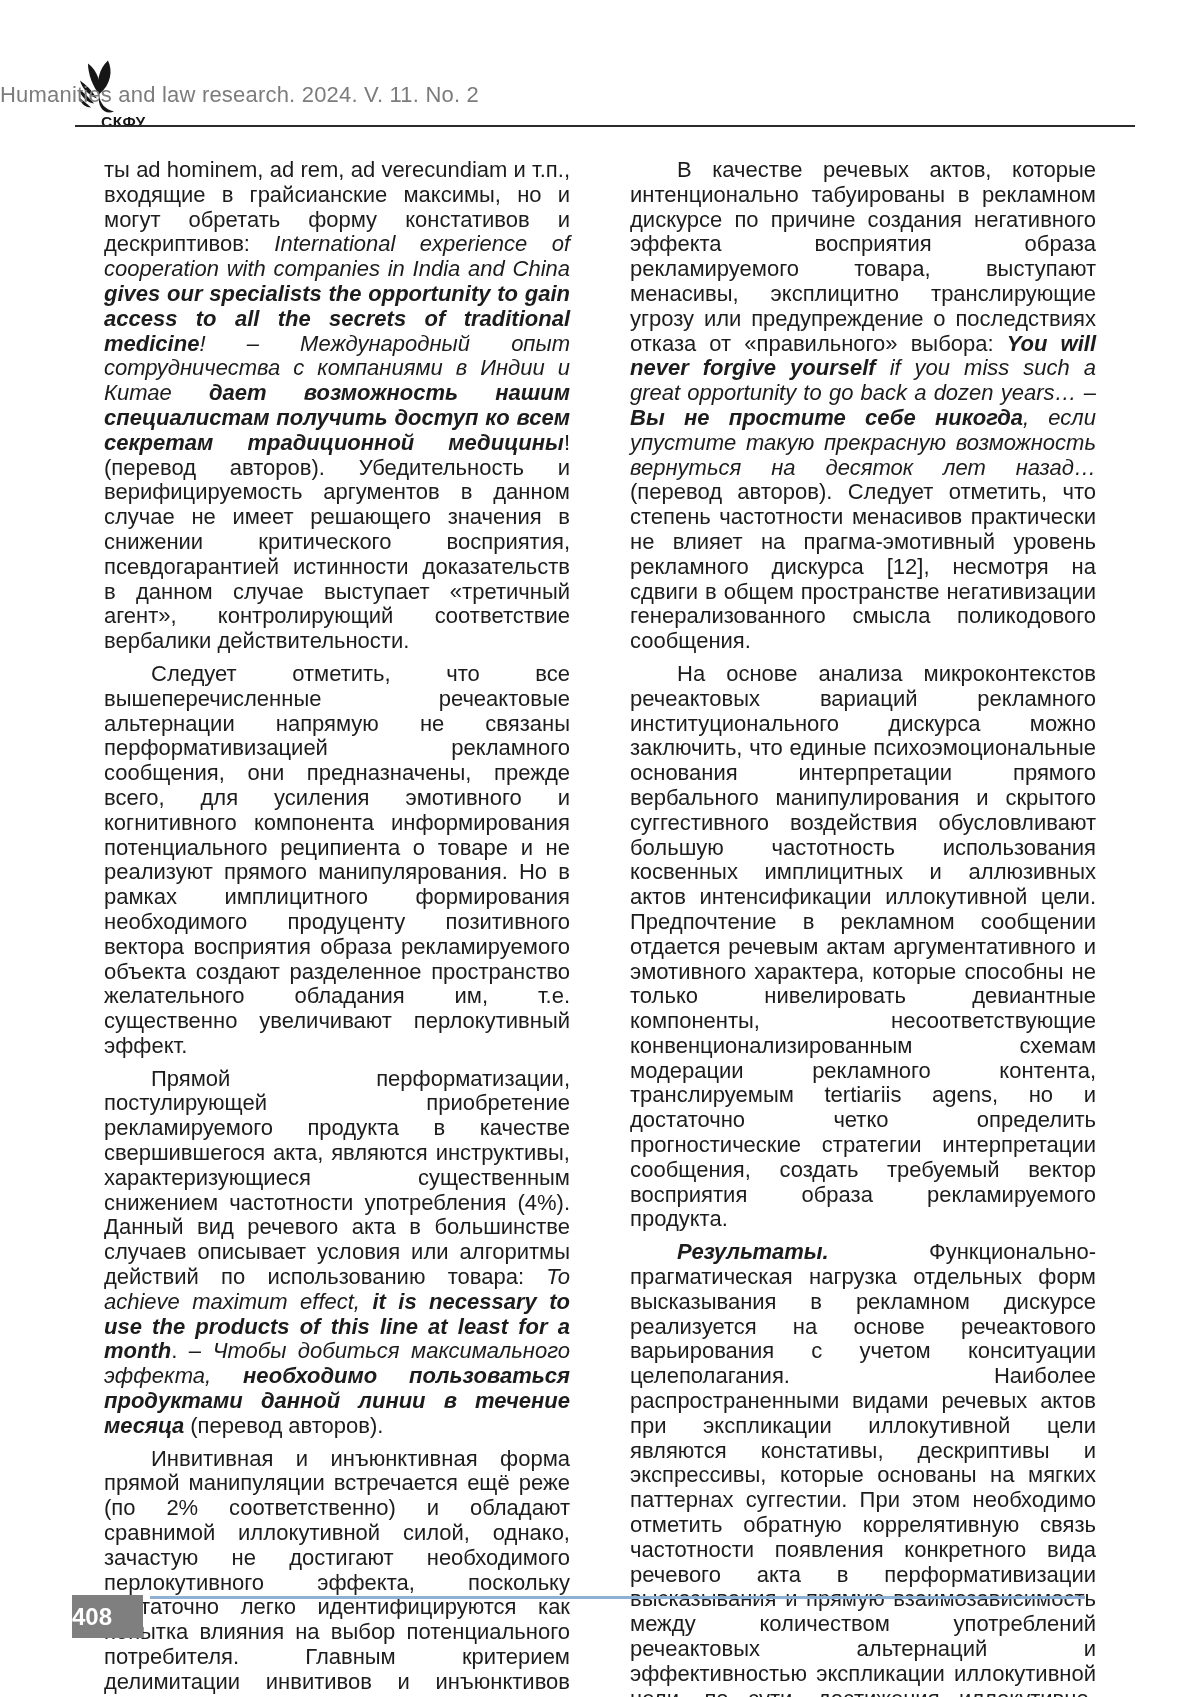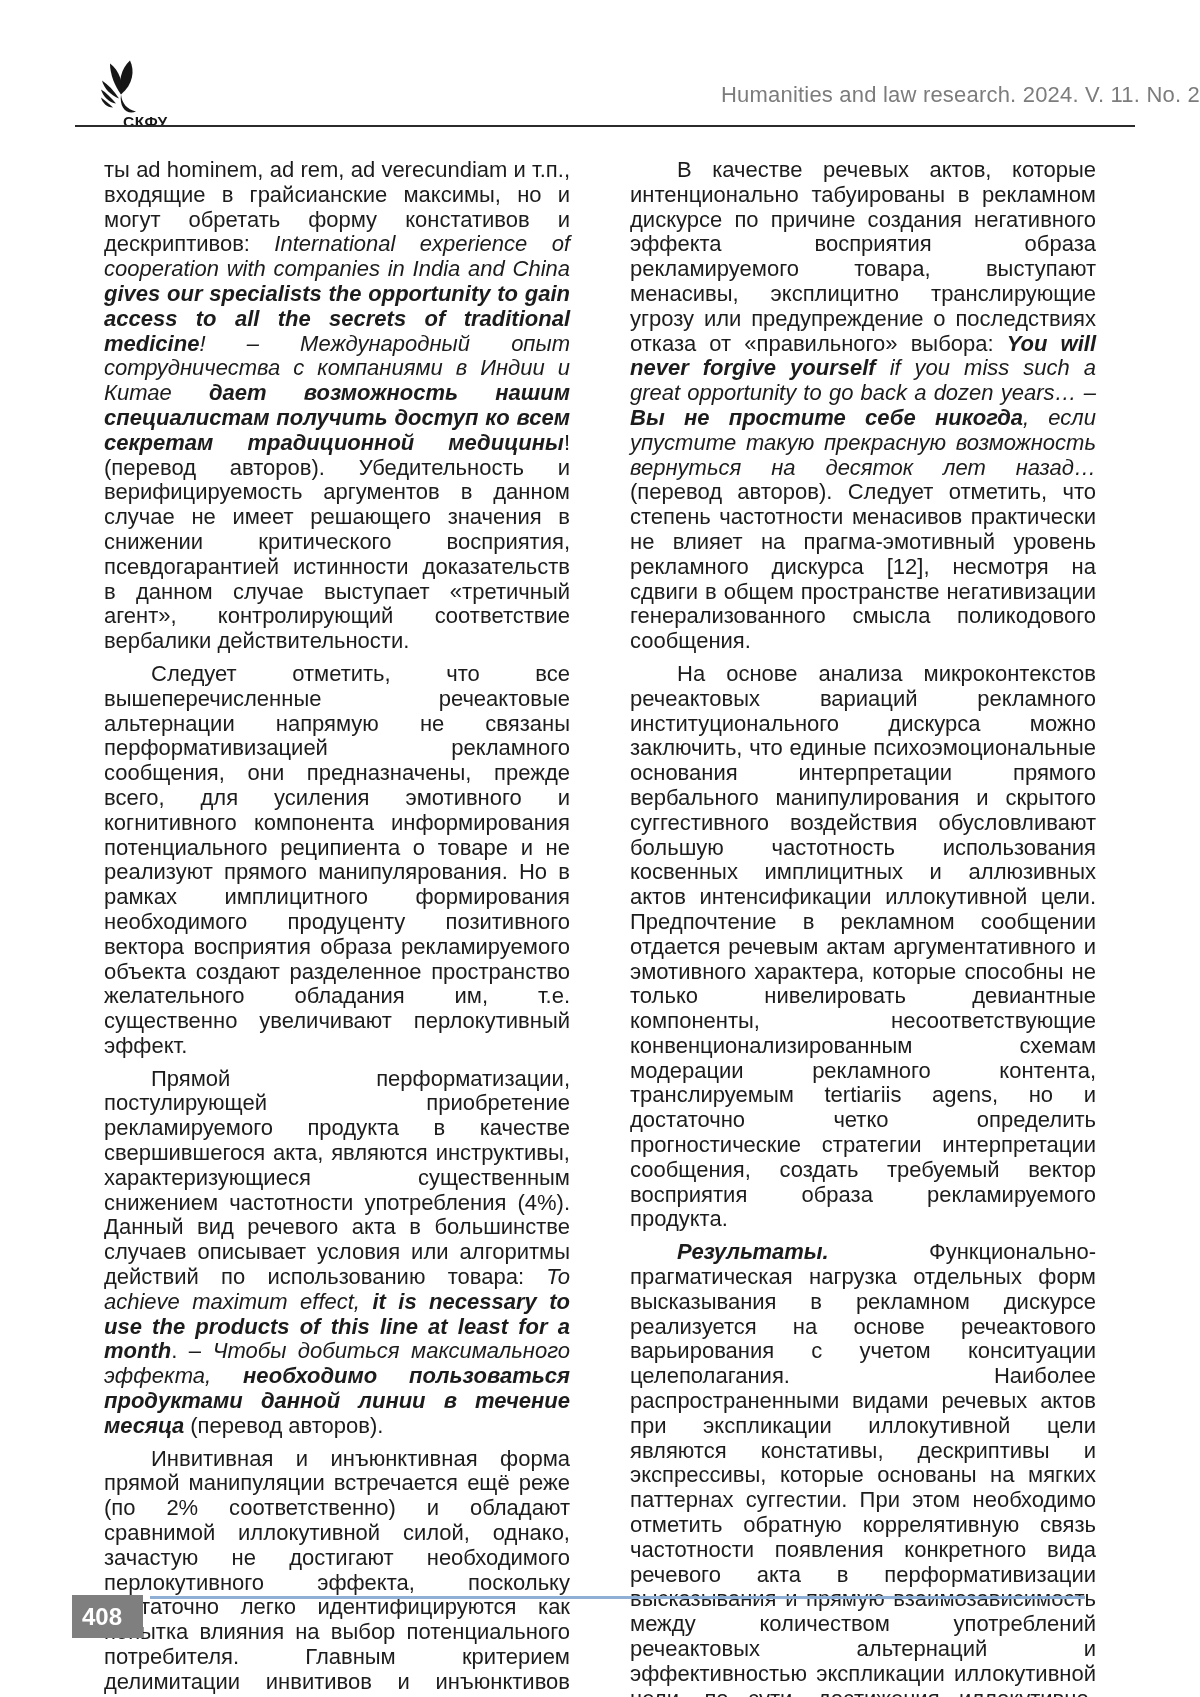--- a/index.html
+++ b/index.html
@@ -13,42 +13,42 @@
     height: 1697px;
     background: #ffffff;
     overflow: hidden;
     font-family: "Liberation Sans", "DejaVu Sans", sans-serif;
     color: var(--body-text, #1c1c1c);
   }
 
   
   .logo {
     position: absolute;
-    left: 98px;
+    left: 76px;
     top: 58px;
     width: 90px;
     height: 76px;
   }
   .logo svg { position: absolute; left: 2px; top: 2px; }
   .logo-text {
     position: absolute;
     left: 25px;
     top: 55px;
     font-size: 15.5px;
     font-weight: 700;
     letter-spacing: 0.5px;
     color: #161616;
     white-space: nowrap;
   }
   .journal-title {
     position: absolute;
     left: 0;
     top: 82px;
     width: 100%;
-    text-align: right;
+    text-align: left;
     font-size: 22px;
     color: var(--header-text, #7c7c7c);
     letter-spacing: 0.2px;
   }
   .header-rule {
     position: absolute;
     left: 75px;
     top: 125px;
     width: 1060px;
     height: 2px;
@@ -86,21 +86,21 @@
     left: 72px;
     top: 1595px;
     width: 71px;
     height: 43px;
     box-sizing: border-box;
     background: var(--page-box-bg, #7f7f7f);
     color: #ffffff;
     font-size: 24px;
     font-weight: 700;
     line-height: 43px;
-    text-align: center;
+    text-align: left;
     padding-right: 11px;
   }
   .footer-rule {
     position: absolute;
     left: 150px;
     top: 1596px;
     width: 935px;
     height: 3px;
     background: var(--accent-line, #8fafd4);
   }

